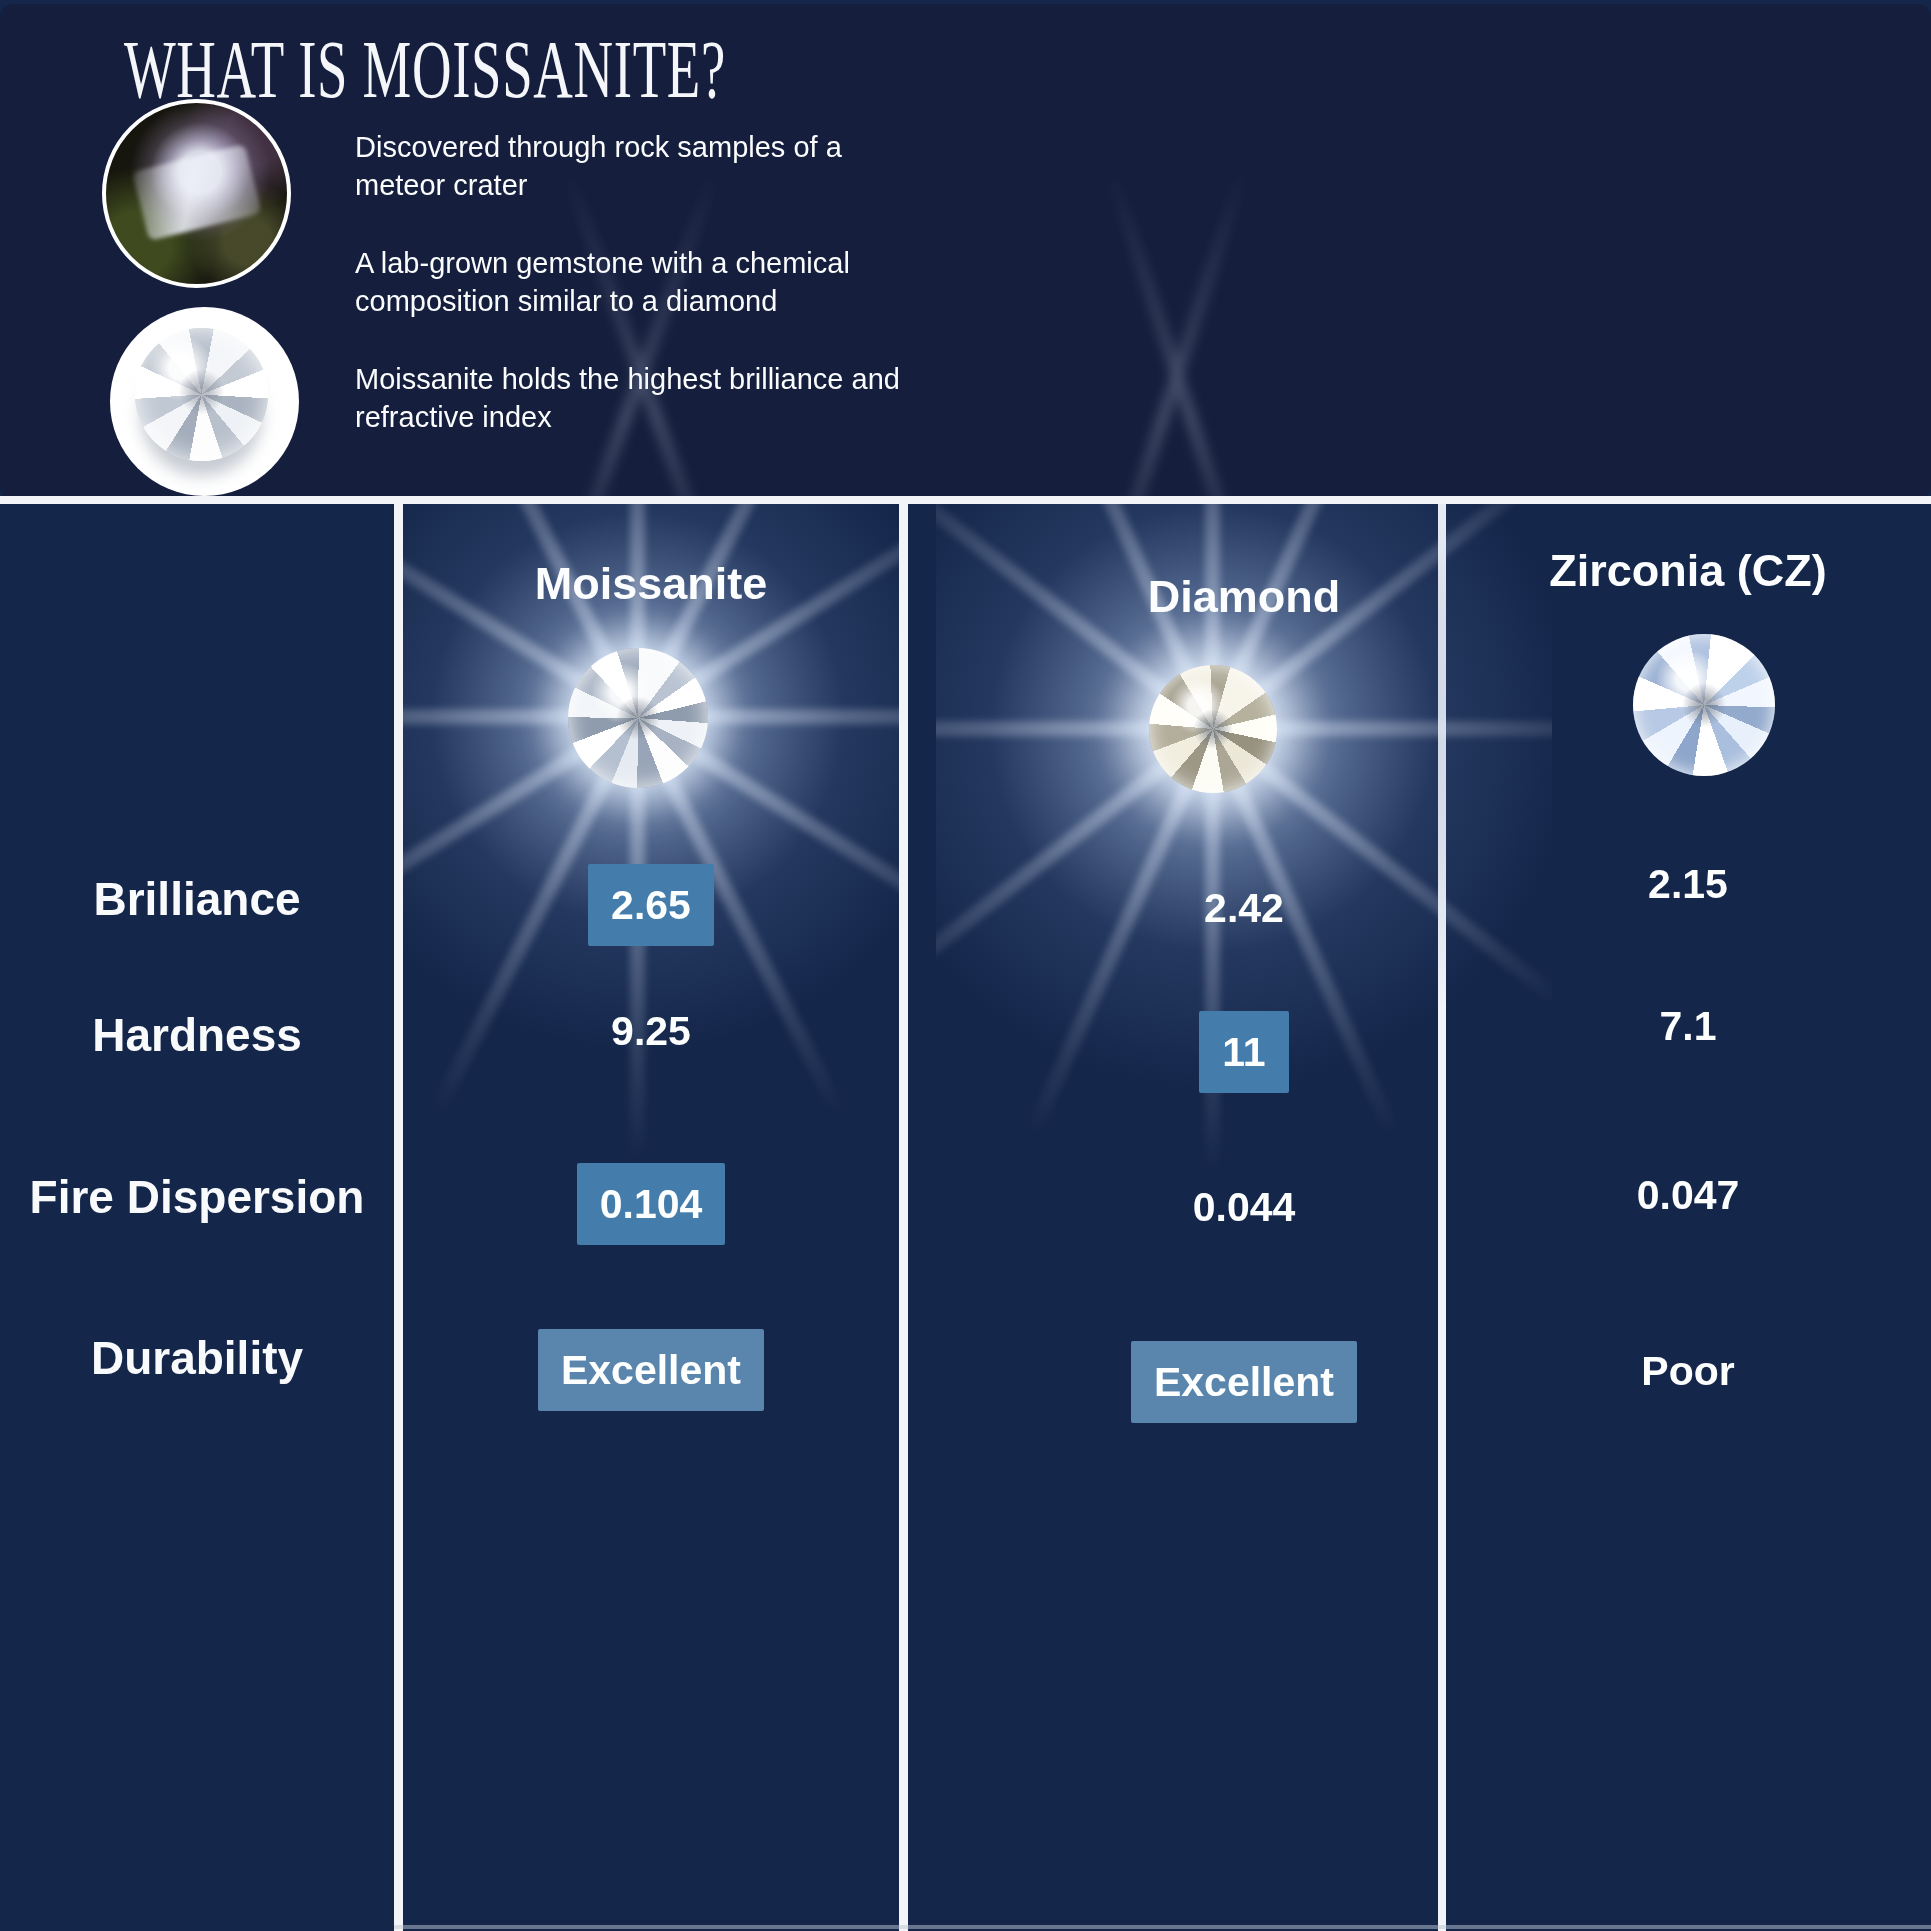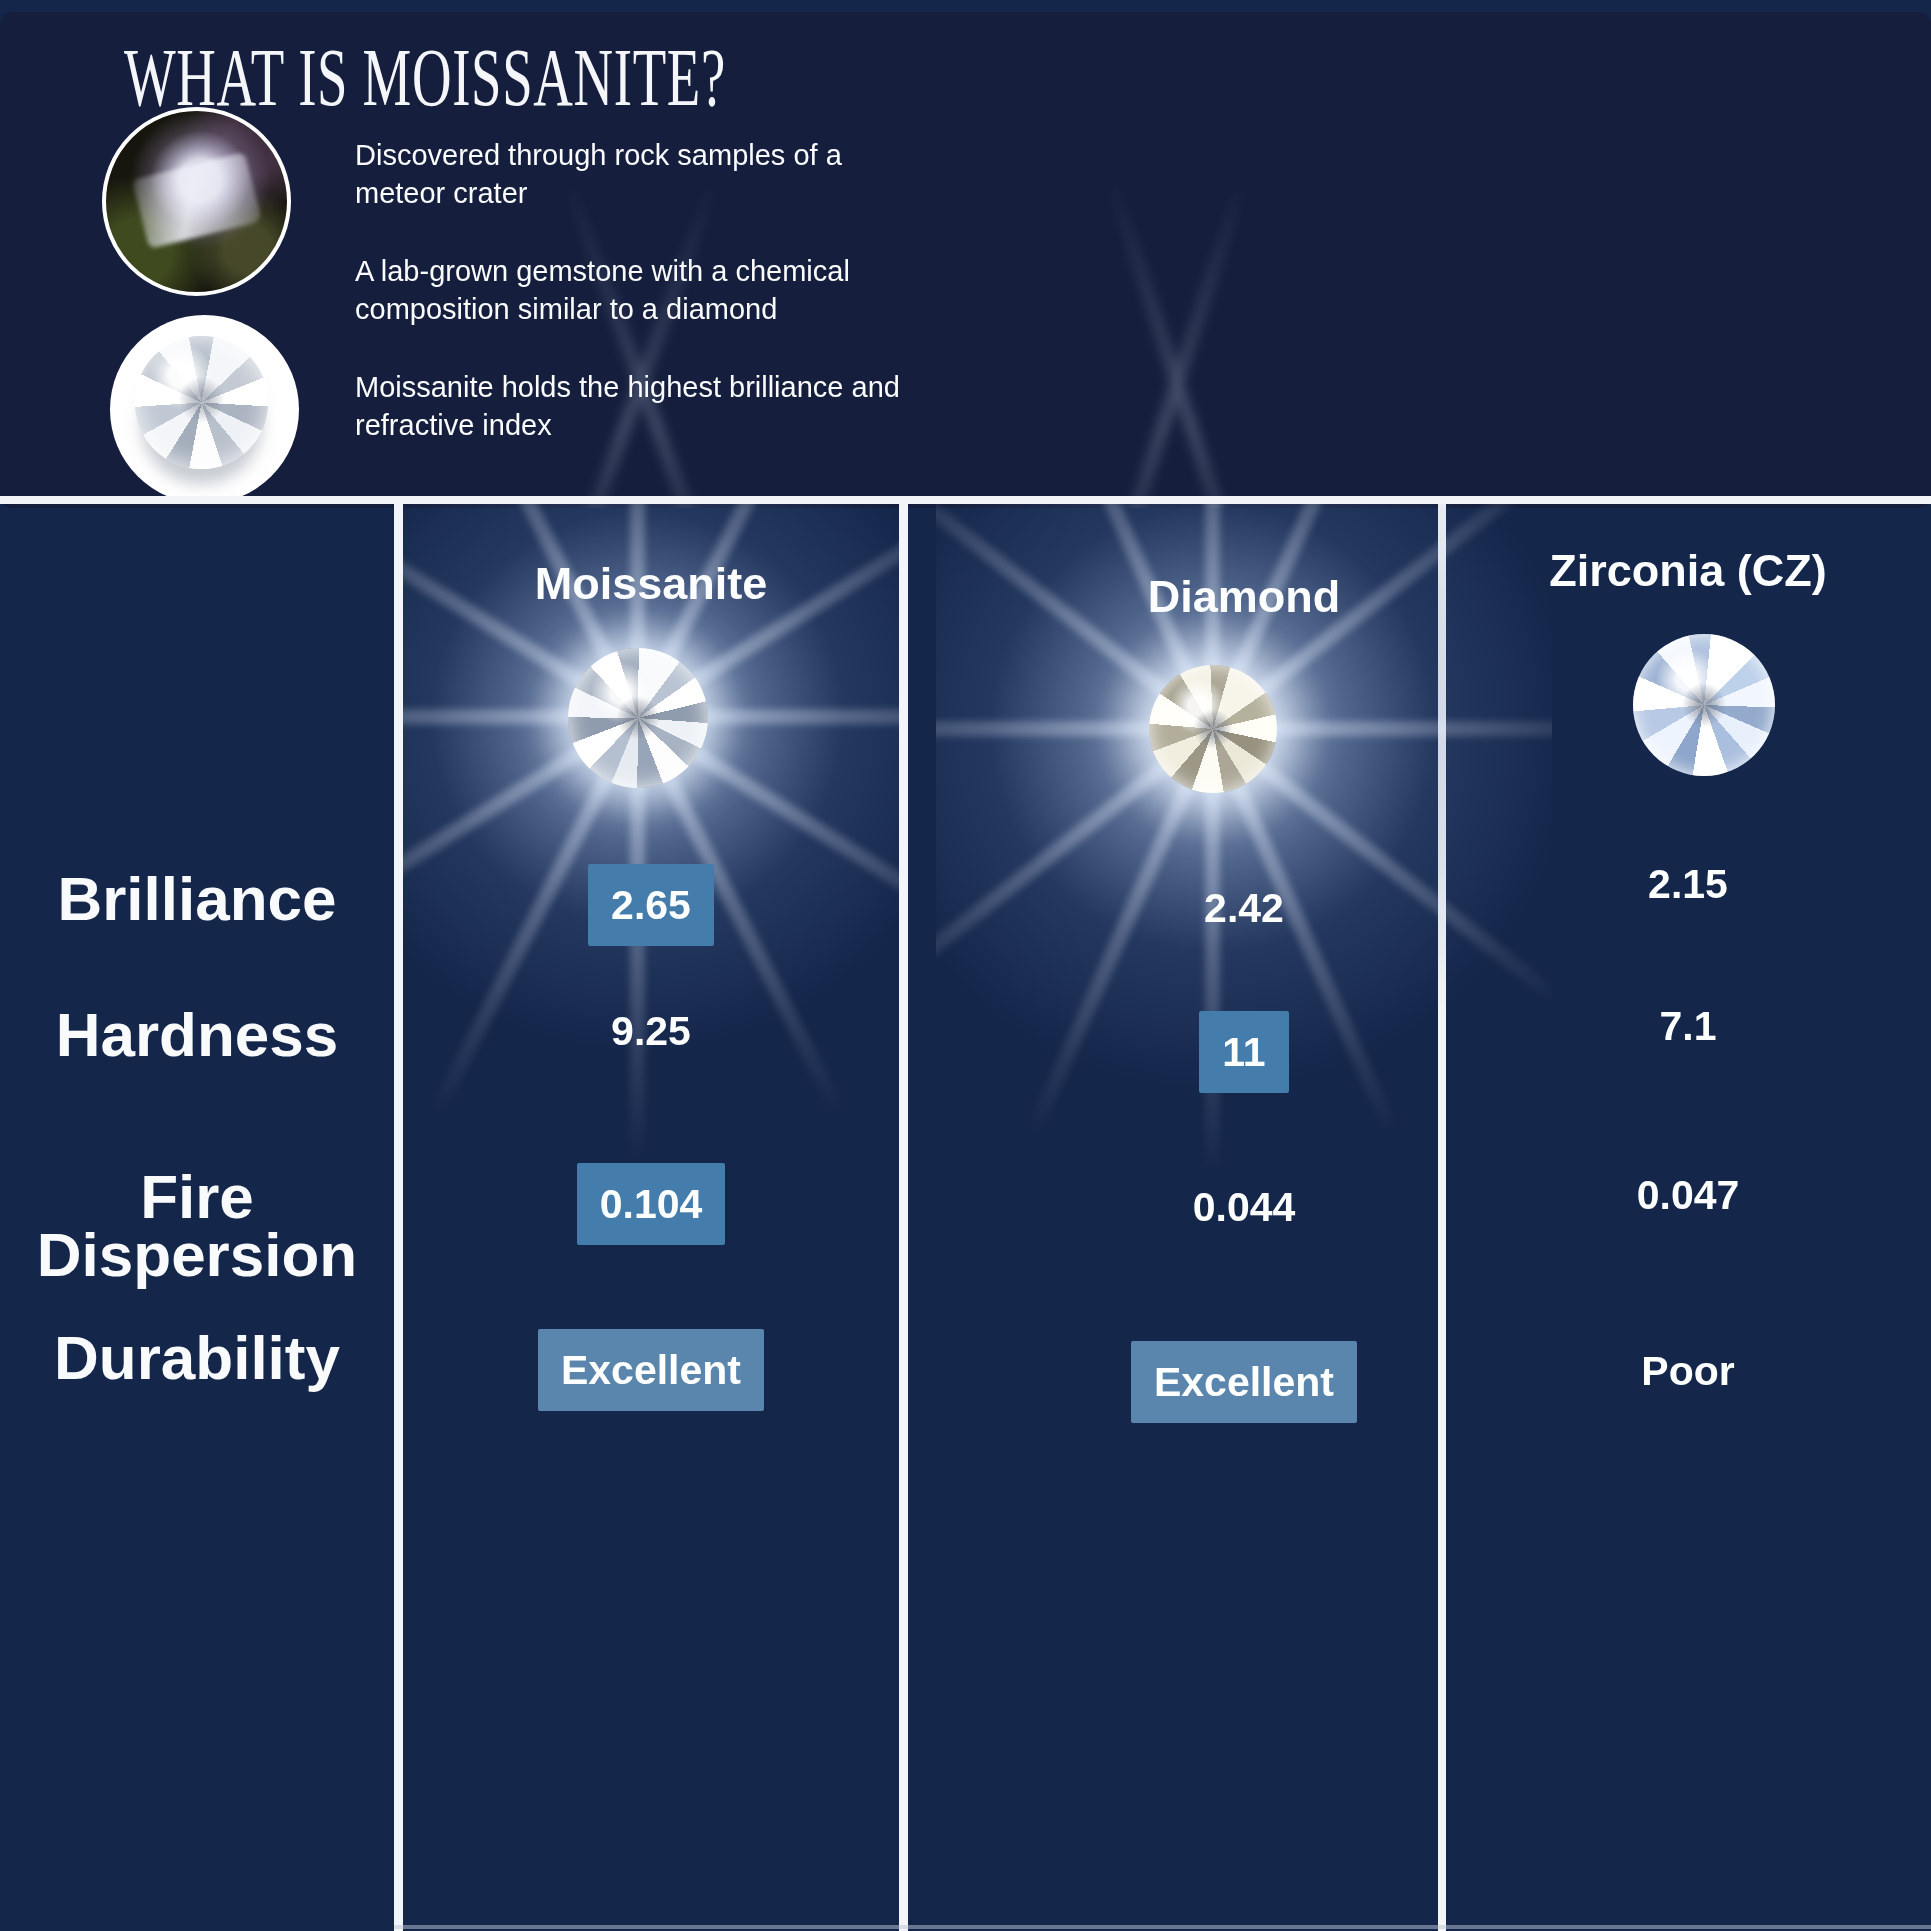--- a/index.html
+++ b/index.html
@@ -1,20 +1,20 @@
 <!DOCTYPE html>
 <html><head>
 <meta charset="utf-8">
 <style>
   html,body{margin:0;padding:0;background:#0b1530;}
   .page{position:relative;width:1931px;height:1931px;overflow:hidden;
         font-family:"Liberation Sans",sans-serif;color:#fff;
         background:var(--table-bg,#14264a);}
   
-  .hdr{position:absolute;left:0;top:12px;width:1931px;height:496px;
+  .hdr{position:absolute;left:0;top:4px;width:1931px;height:496px;
        background:var(--header-bg,#151f3d);overflow:hidden;border-radius:13px;}
   .title{position:absolute;left:124px;top:17.4px;margin:0;
          font-family:"Liberation Serif",serif;font-weight:400;
          font-size:83px;letter-spacing:1px;color:#f4f6fa;
          transform:scaleX(0.66);transform-origin:0 50%;white-space:nowrap;}
   .circ{position:absolute;width:189px;height:189px;border-radius:50%;
         border:4.8px solid #fff;box-sizing:border-box;overflow:hidden;}
   .circ.crystal{left:102px;top:95px;
         background:
          radial-gradient(circle at 52% 38%, rgba(225,226,240,.95) 0 14%, rgba(185,178,208,.78) 22%, rgba(125,112,142,.38) 34%, rgba(0,0,0,0) 48%),
@@ -40,21 +40,21 @@
   .hdr .hray i{position:absolute;left:85px;top:-116px;width:11.6px;height:444px;
         background:linear-gradient(to bottom, rgba(220,232,252,0), rgba(228,238,255,.8) 60%, rgba(228,238,255,0));}
   
   .hline{position:absolute;left:0;top:496px;width:1931px;height:7.7px;background:var(--line-color,#f2f4f7);}
   .vline{position:absolute;top:504px;bottom:0;width:8.7px;background:var(--line-color,#f2f4f7);}
   .bottom-edge{position:absolute;left:394px;right:0;top:1925px;height:3.9px;background:rgba(190,198,212,.5);}
   
   .col{position:absolute;top:504px;height:1427px;overflow:hidden;}
   .cell{position:absolute;left:0;right:0;height:58px;line-height:58px;text-align:center;
         font-weight:bold;font-size:41px;color:#fdfefe;}
-  .label-cell{font-size:62px;color:#f8fafc;}
+  .label-cell{font-size:46px;color:#f8fafc;}
   .colhead{position:absolute;left:0;right:0;height:58px;line-height:58px;text-align:center;
         font-weight:bold;font-size:45px;color:#fcfdfe;}
   .boxed span{display:inline-block;background:var(--box,#447cab);padding:12px 23px;height:58px;
         line-height:58px;border-radius:1.9px;}
   .boxed.light span{background:var(--box-light,#5a85ad);}
   
   .glow{position:absolute;border-radius:50%;pointer-events:none;
         background:radial-gradient(circle, rgba(228,238,253,.95) 0%, rgba(156,180,220,.5) 22%,
                    rgba(95,120,170,.22) 42%, rgba(20,38,74,0) 68%);}
   .ray{position:absolute;width:15.4px;height:888px;pointer-events:none;filter:blur(3.9px);opacity:.55;

